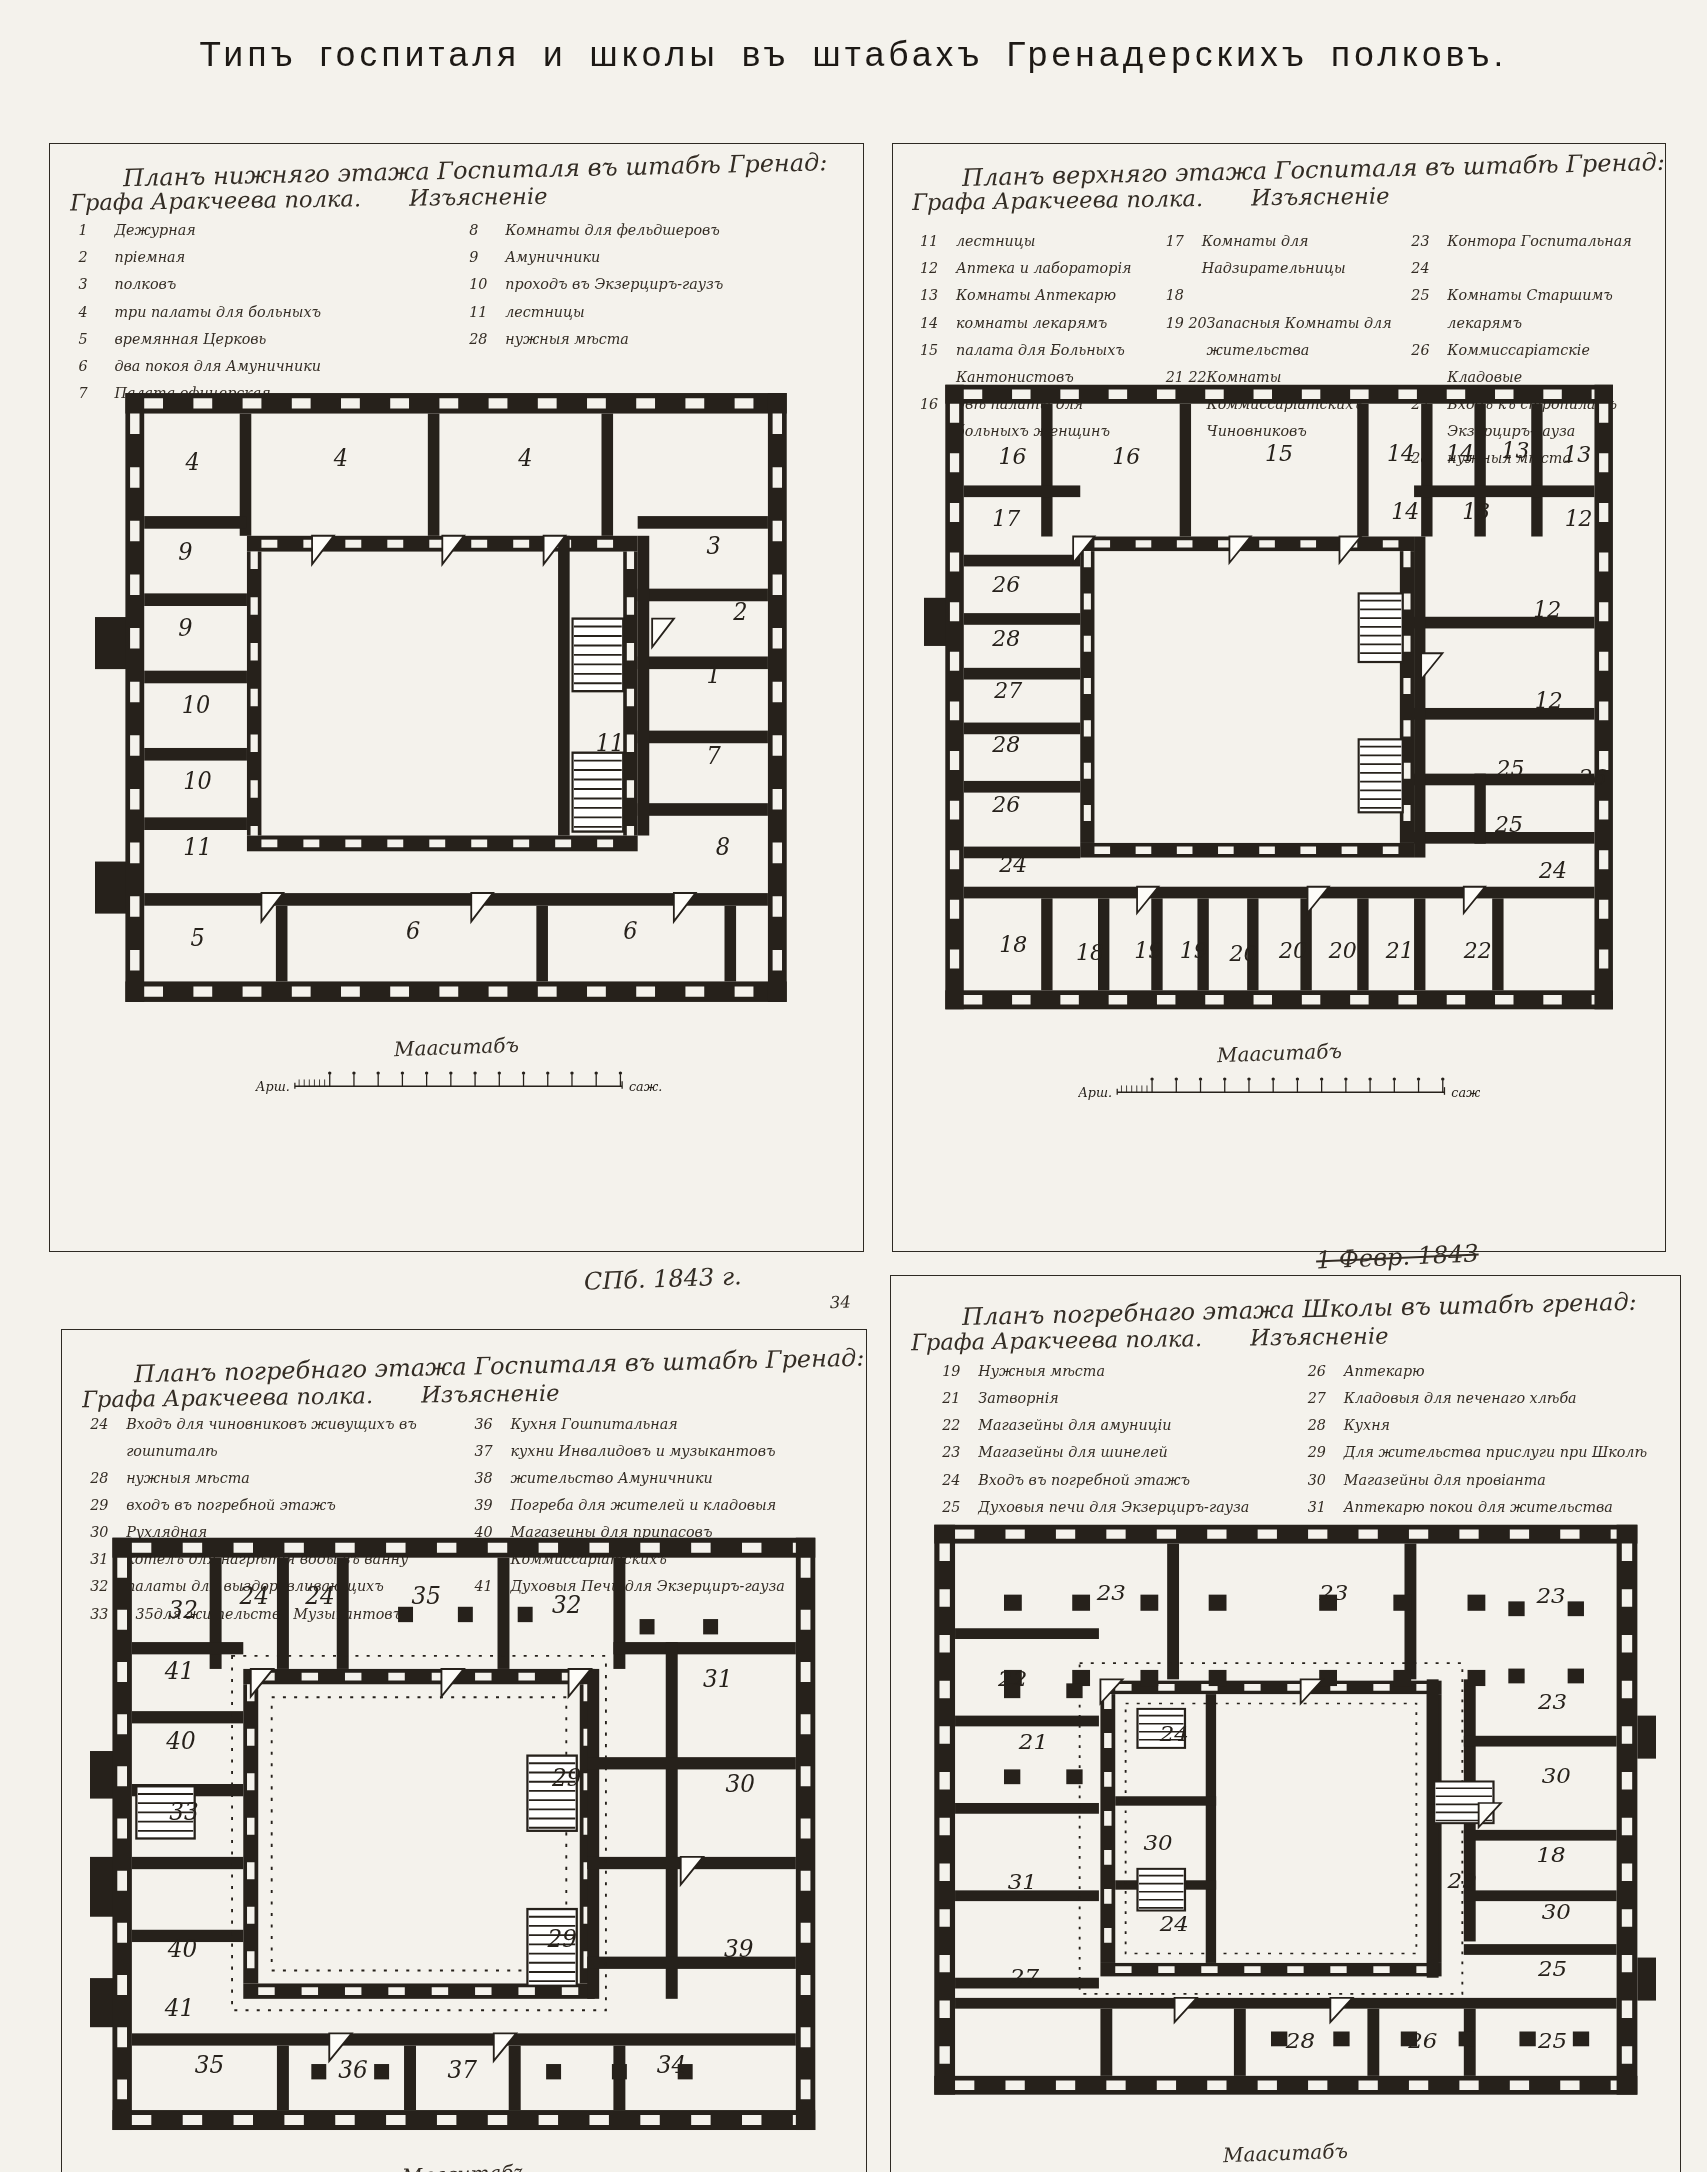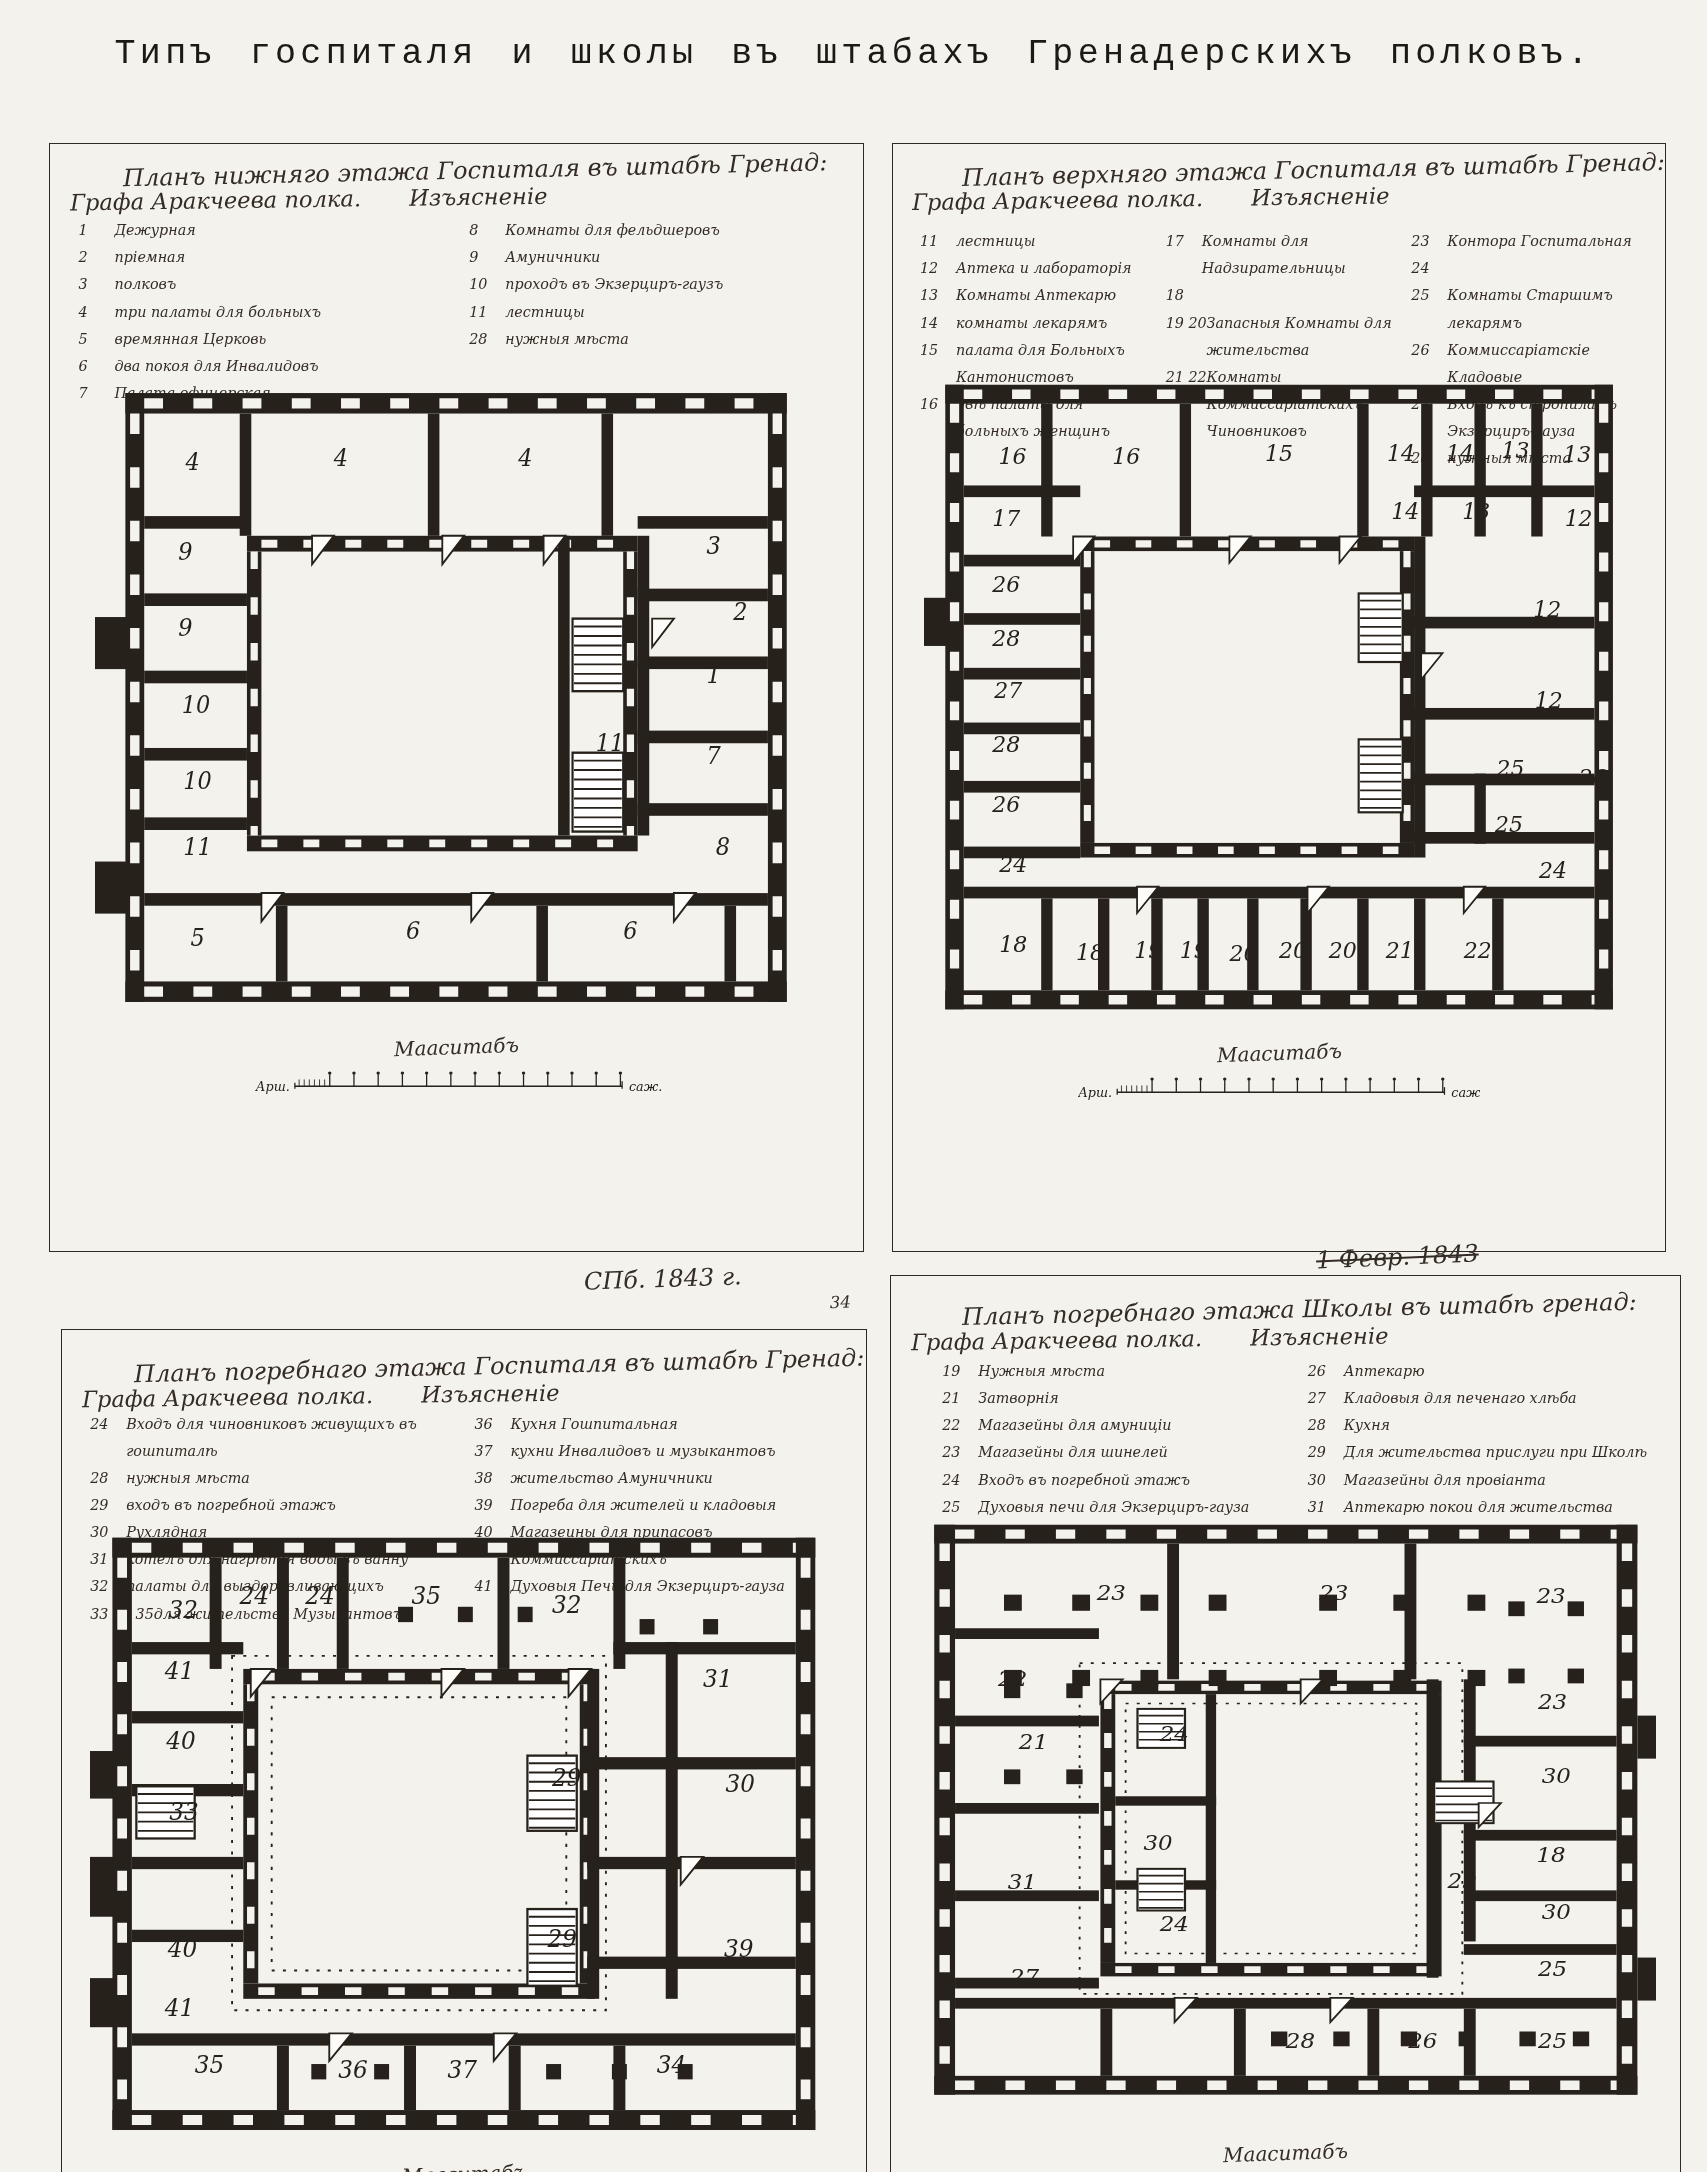--- a/index.html
+++ b/index.html
@@ -5,21 +5,21 @@
   * { box-sizing: border-box; margin: 0; padding: 0; }
   html,body { background:#d8d5cf; }
   .page {
     position: relative;
     width: 1707px; height: 2422px;
     background:#f4f2ec;
     font-family:"DejaVu Serif","Liberation Serif",serif;
     color:#241f1a;
     overflow:hidden;
   }
-  .print { font-family:Liberation Mono, monospace; }
+  .print { font-family:Liberation Sans, sans-serif; }
   .hw { font-family:"DejaVu Serif","Liberation Serif",serif; font-style:italic; color:#332c24; }
 
   .page-title {
     position:absolute; top:34px; left:0; width:100%;
     text-align:center; font-size:35px; letter-spacing:4.3px; word-spacing:8.7px;
     color:#1d1915;
   }
 
   .panel { position:absolute; border:1.7px solid #2e2a23; }
   #panel-0 { left:49px;  top:143px;  width:815px; height:1109px; }
@@ -89,21 +89,21 @@
           <div class="leg-item">
             <span class="leg-n">4</span>
             <span class="leg-t">три палаты для больныхъ</span>
           </div>
           <div class="leg-item">
             <span class="leg-n">5</span>
             <span class="leg-t">времянная Церковь</span>
           </div>
           <div class="leg-item">
             <span class="leg-n">6</span>
-            <span class="leg-t">два покоя для Инвалидовъ</span>
+            <span class="leg-t">два покоя для Амуничники</span>
           </div>
           <div class="leg-item">
             <span class="leg-n">7</span>
             <span class="leg-t">Палата офицерская</span>
           </div>
         </div>
         <div class="leg-col">
           <div class="leg-item">
             <span class="leg-n">8</span>
             <span class="leg-t">Комнаты для фельдшеровъ</span>

